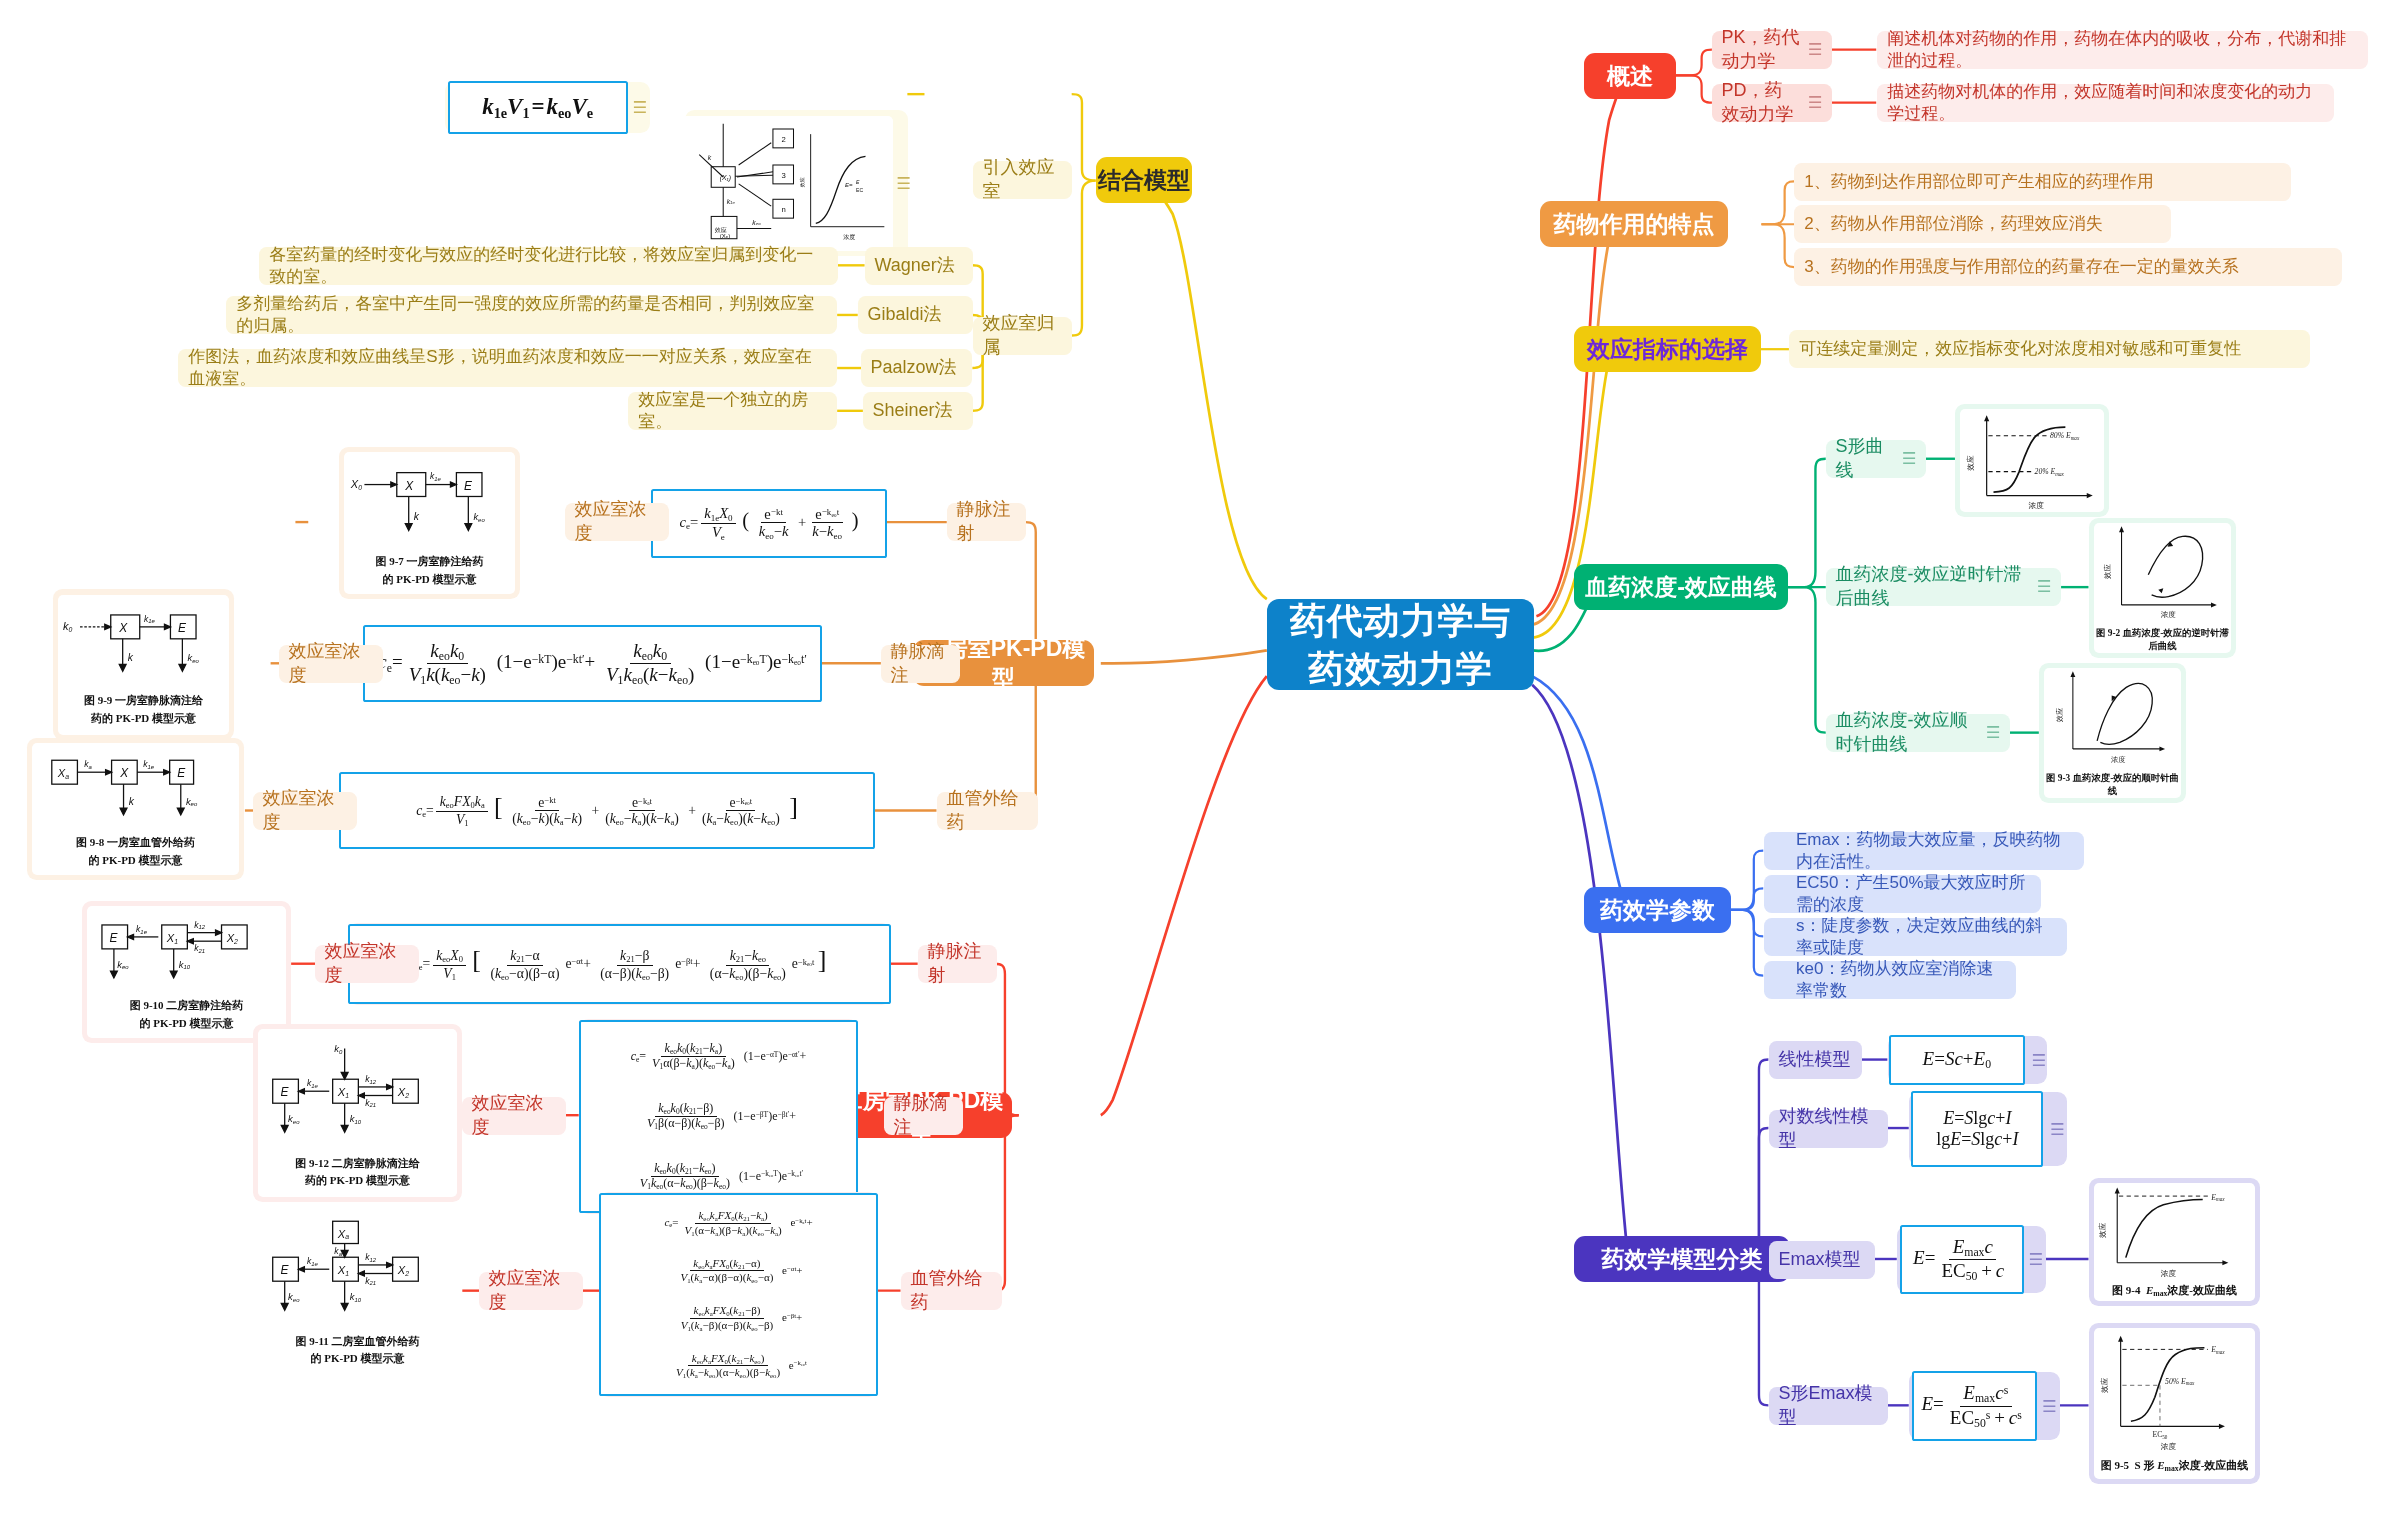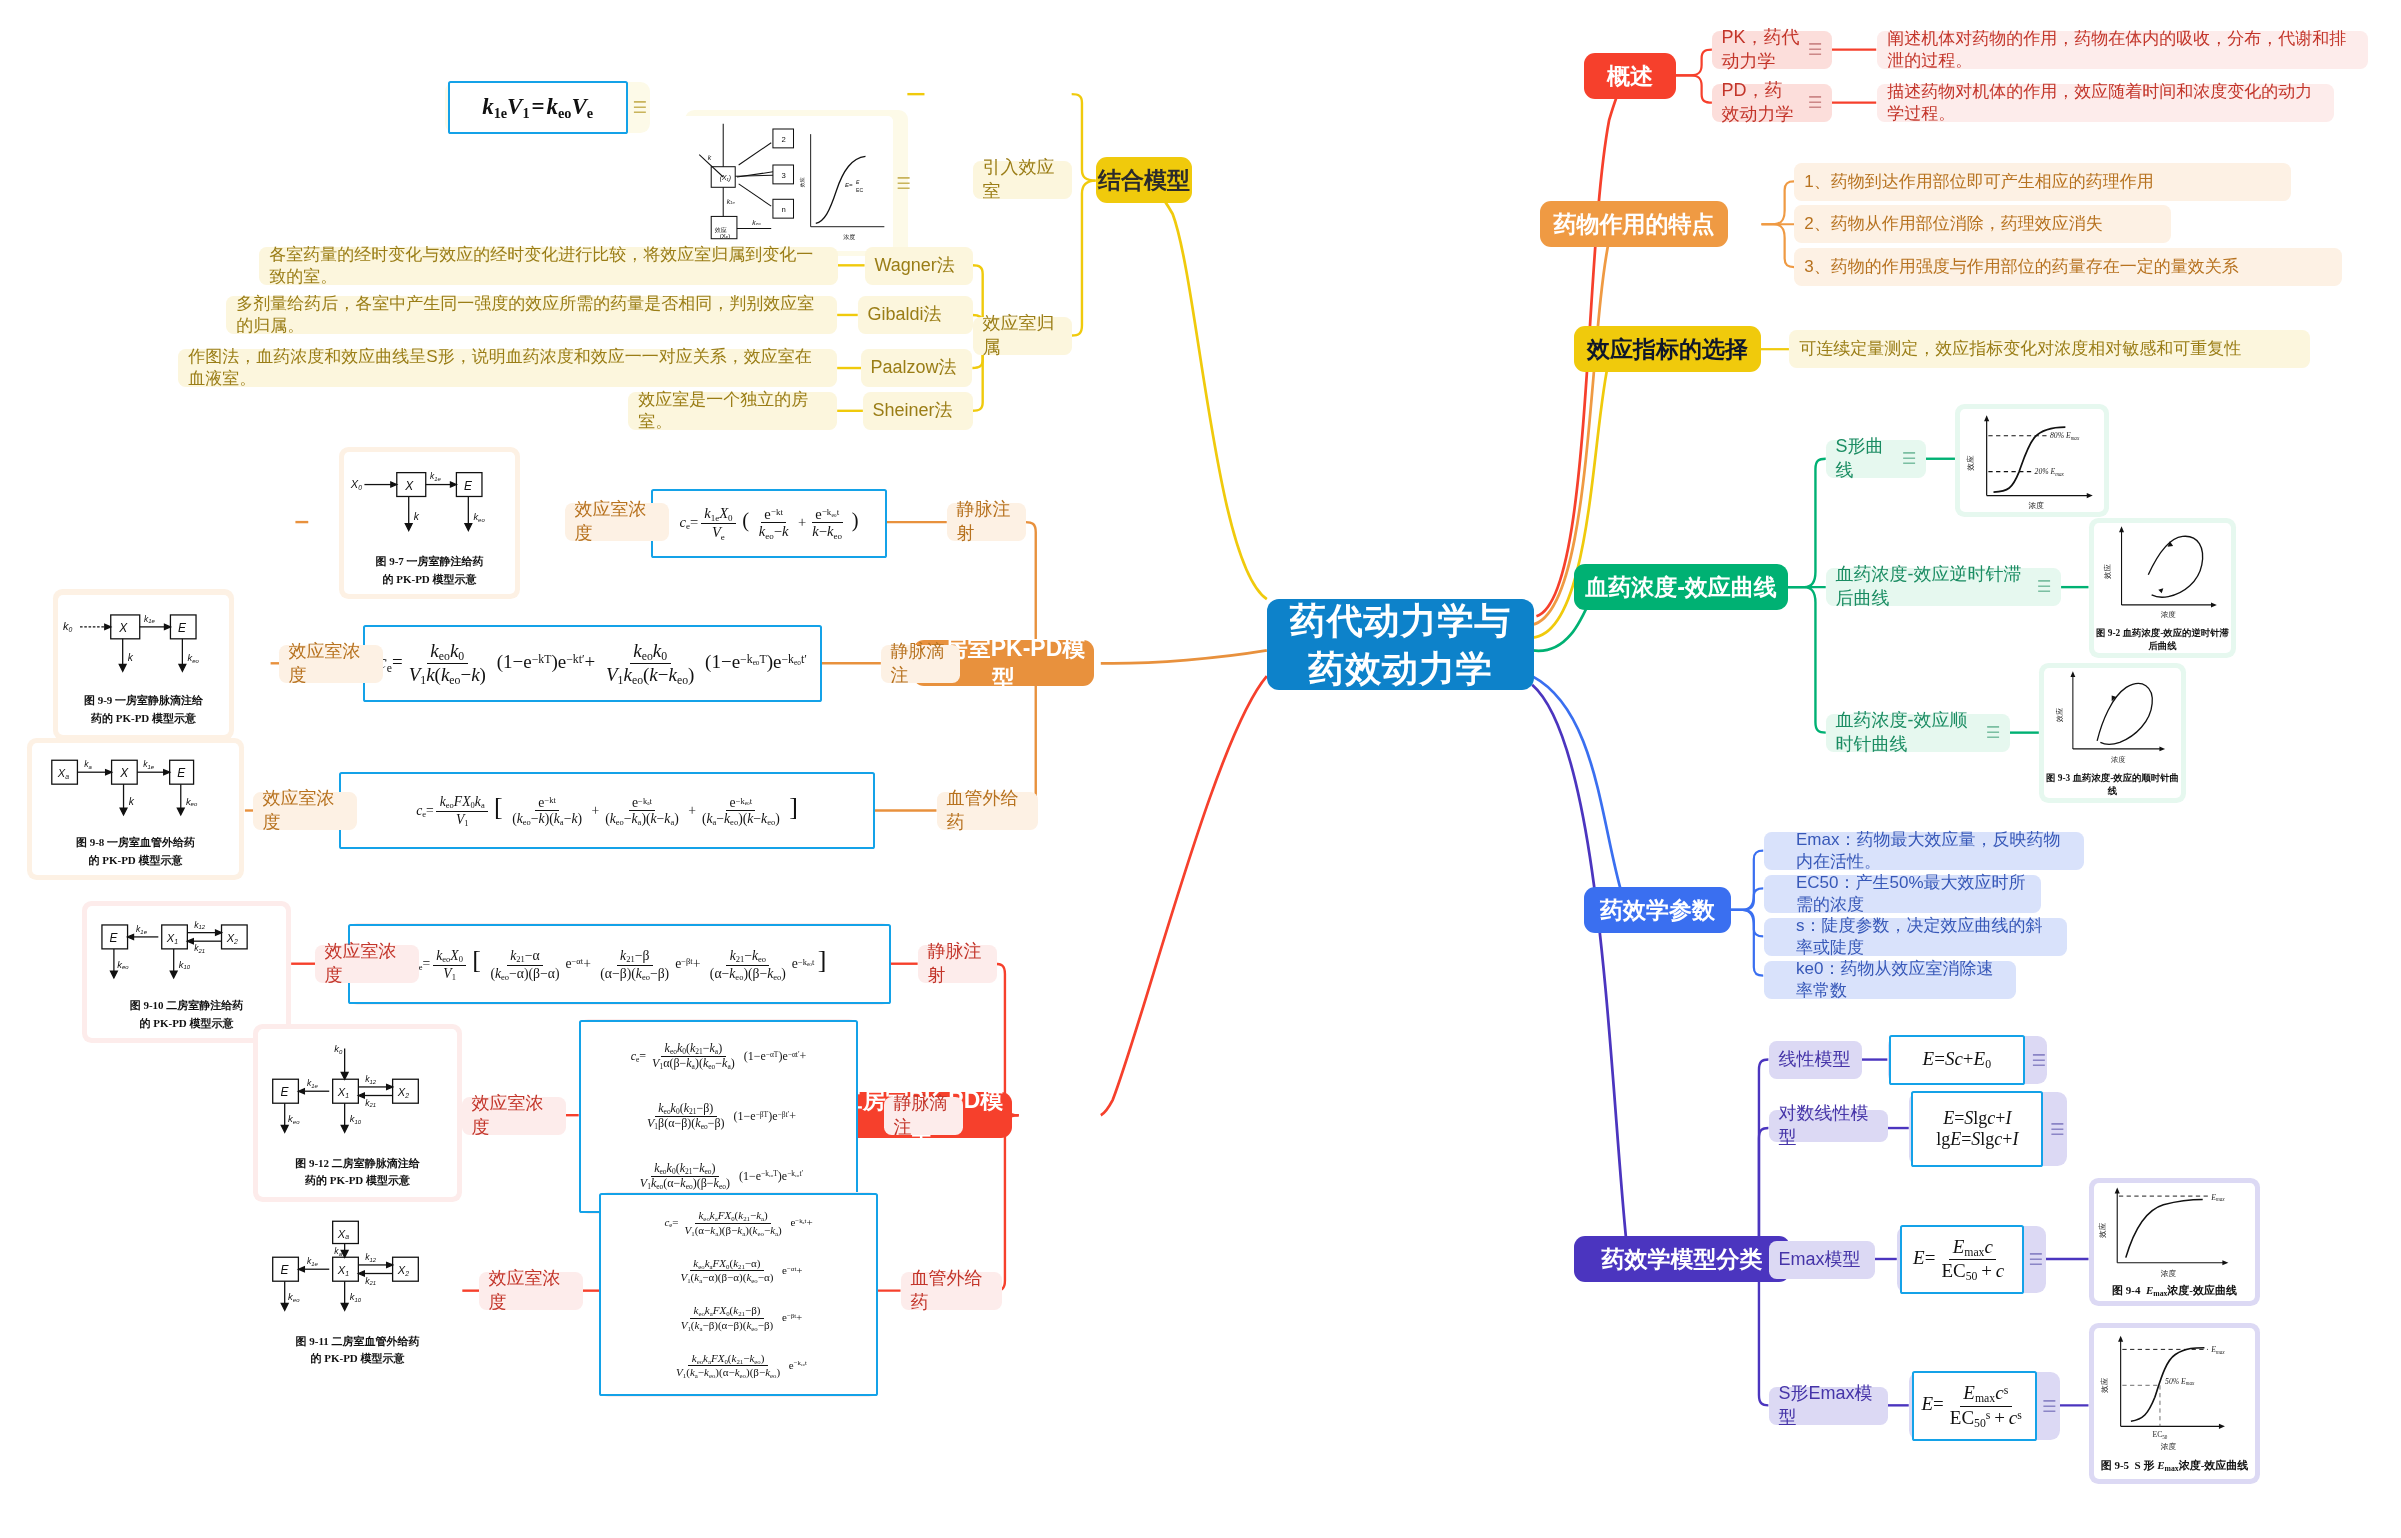--- a/index.html
+++ b/index.html
@@ -7,21 +7,21 @@
        width:2401px;height:1538px;position:relative;overflow:hidden;}
   #canvas{position:absolute;left:0;top:0;width:2401px;height:1538px;}
   svg#links{position:absolute;left:0;top:0;width:2401px;height:1538px;pointer-events:none;}
   .node{position:absolute;box-sizing:border-box;display:flex;align-items:center;
         justify-content:center;border-radius:8.6px;line-height:1.32;}
   .root{background:#0d82ca;color:#fff;font-size:36px;font-weight:600;border-radius:12px;
         text-align:center;flex-direction:column;letter-spacing:0.9px;}
   .l1{color:#fff;font-weight:700;font-size:23px;border-radius:11px;text-align:center;}
   .l1.red{background:#f6402c;}
   .l1.orange{background:#ef9a43;}
-  .l1.yellow{background:#f0ca0c;color:#0f172a;}
+  .l1.yellow{background:#f0ca0c;color:#6d28d9;}
   .l1.green{background:#00b173;}
   .l1.blue{background:#3a6ff0;}
   .l1.purple{background:#4b35bf;}
   .l1.orange2{background:#e8913d;}
   .l1.red2{background:#f6402c;}
   .l1.yellow2{background:#f0ca0c;color:#2b2b2b;}
   .l2{font-size:18px;border-radius:7.7px;padding:6px 9.4px;text-align:left;justify-content:flex-start;}
   .l3{font-size:17px;border-radius:7.7px;padding:6px 10.3px;text-align:left;justify-content:flex-start;}
   .t-red{background:#fcdedb;color:#c3352a;}
   .t-red-pale{background:#fdeceb;color:#c3352a;}
@@ -294,21 +294,21 @@
   <span>线性模型</span>
 </div>
 <div class="wrapcard" style="position:absolute;left:1888px;top:1036px;width:159px;height:48px;background:#dcd9f4;">
   <div class="fbox" style="width:115px;height:38px;">
     <span class="f" style="font-size:19px;">
       <i>E</i>=<i>Sc</i>+<i>E</i><sub>0</sub></span>
   </div>
   <span class="note" style="color:#8b85c6;margin-left:6.8px;">☰</span>
 </div>
 
-<div class="node l2 t-purple" style="left:1769px;top:1110px;width:119px;height:32px;">
+<div class="node l2 t-purple" style="left:1769px;top:1110px;width:119px;height:38px;">
   <span>对数线性模型</span>
 </div>
 <div class="wrapcard" style="position:absolute;left:1909px;top:1092px;width:158px;height:74px;background:#dcd9f4;">
   <div class="fbox" style="width:111px;height:63px;flex-direction:column;">
     <span class="f" style="font-size:18px;">
       <i>E</i>=<i>S</i>lg<i>c</i>+<i>I</i></span>
     <span class="f" style="font-size:18px;">
       lg<i>E</i>=<i>S</i>lg<i>c</i>+<i>I</i></span>
   </div>
   <span class="note" style="color:#8b85c6;margin-left:6.8px;">☰</span>

